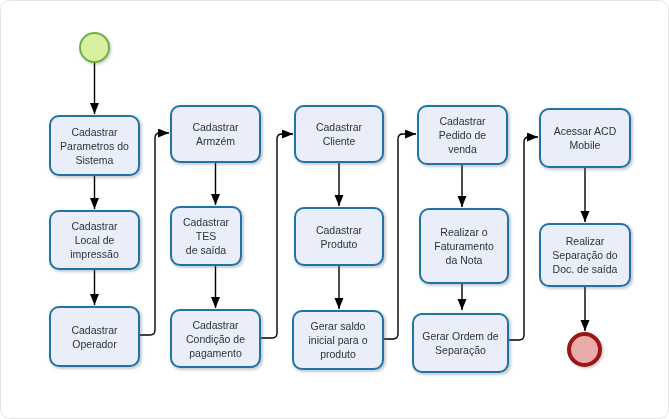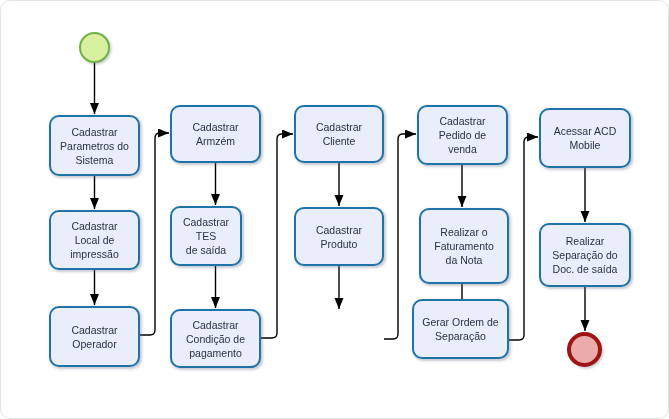--- a/index.html
+++ b/index.html
@@ -125,32 +125,37 @@
   </div>
 
   <div class="node" style="left:293px; top:104px; width:90px; height:58px">
     <span class="node-label">Cadastrar
 Cliente</span>
   </div>
   <div class="node" style="left:293px; top:206px; width:90px; height:59px">
     <span class="node-label">Cadastrar
 Produto</span>
   </div>
+  <div class="node" style="left:291px; top:309px; width:92px; height:60px">
+    <span class="node-label">Gerar saldo
+inicial para o
+produto</span>
+  </div>
 
   <div class="node" style="left:416px; top:104px; width:91px; height:60px">
     <span class="node-label">Cadastrar
 Pedido de
 venda</span>
   </div>
   <div class="node" style="left:418px; top:207px; width:90px; height:76px">
     <span class="node-label">Realizar o
 Faturamento
 da Nota</span>
   </div>
-  <div class="node" style="left:411px; top:298px; width:97px; height:60px">
+  <div class="node" style="left:411px; top:312px; width:97px; height:60px">
     <span class="node-label">Gerar Ordem de
 Separação</span>
   </div>
 
   <div class="node" style="left:538px; top:107px; width:92px; height:60px">
     <span class="node-label">Acessar ACD
 Mobile</span>
   </div>
   <div class="node" style="left:538px; top:222px; width:92px; height:64px">
     <span class="node-label">Realizar

